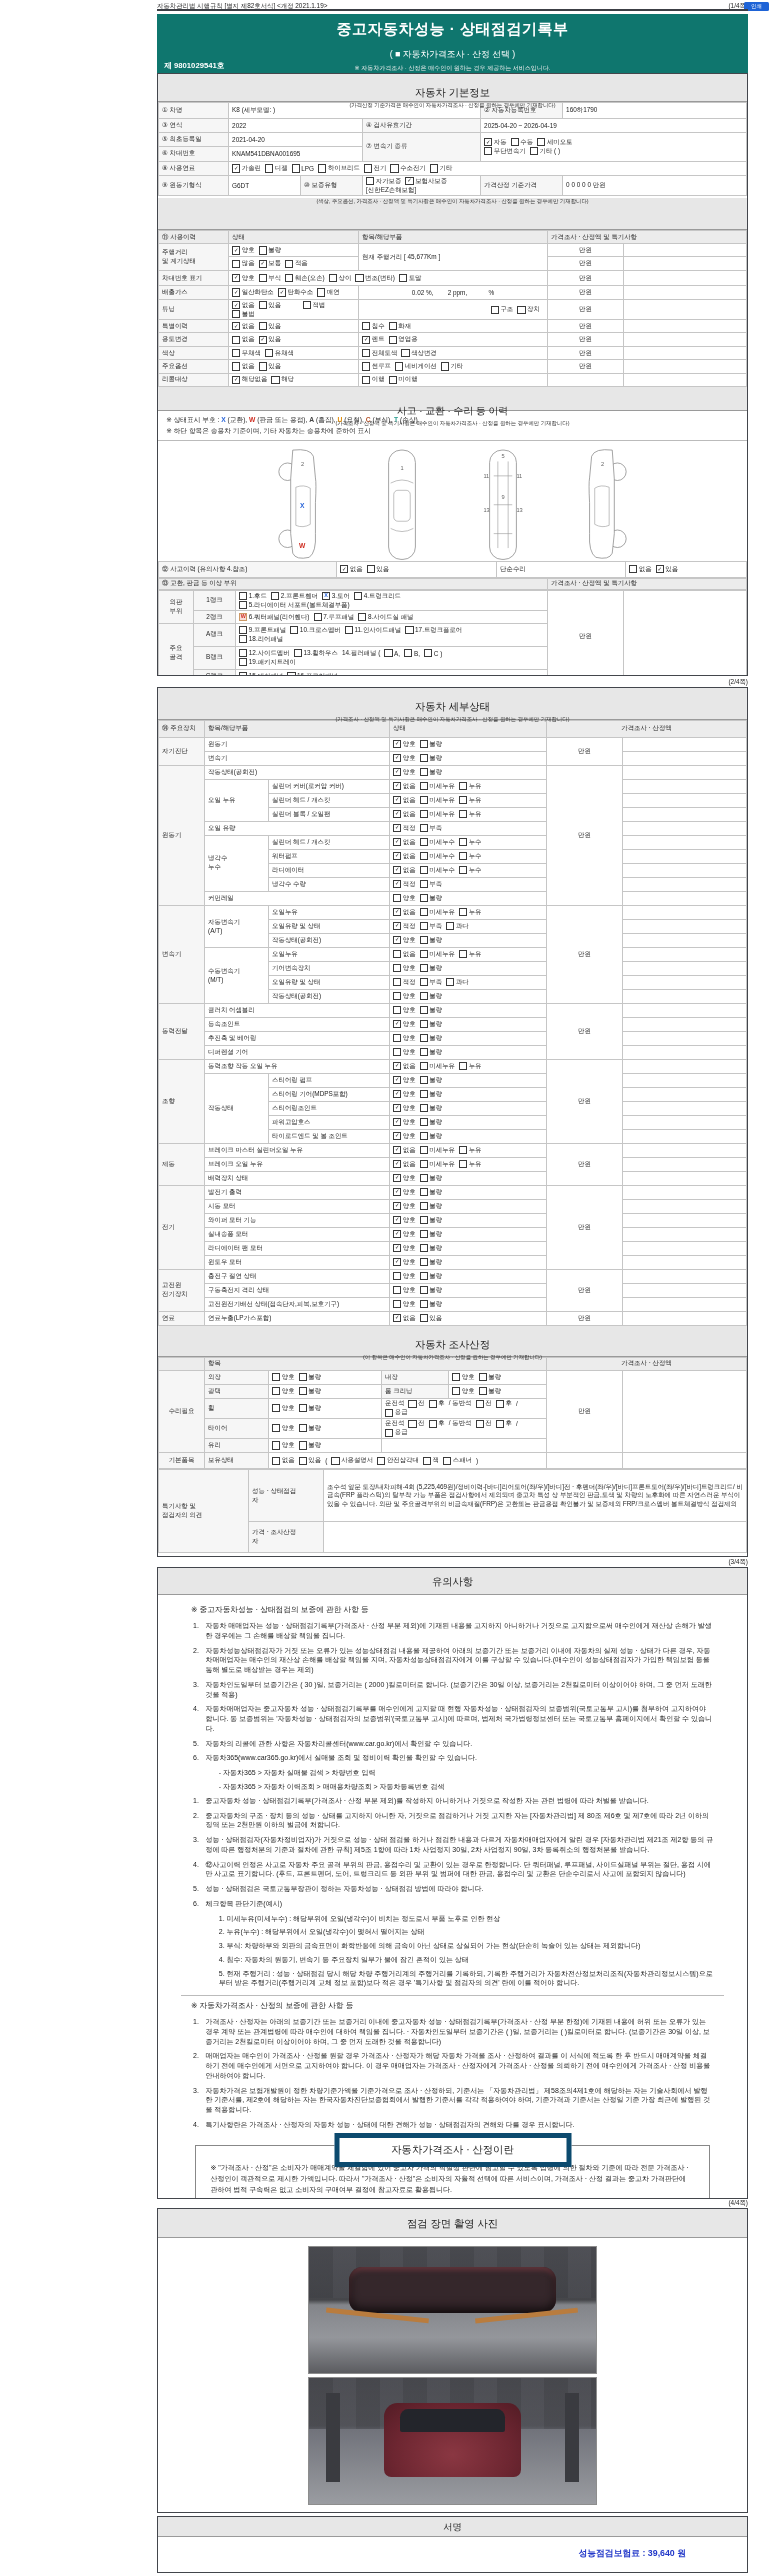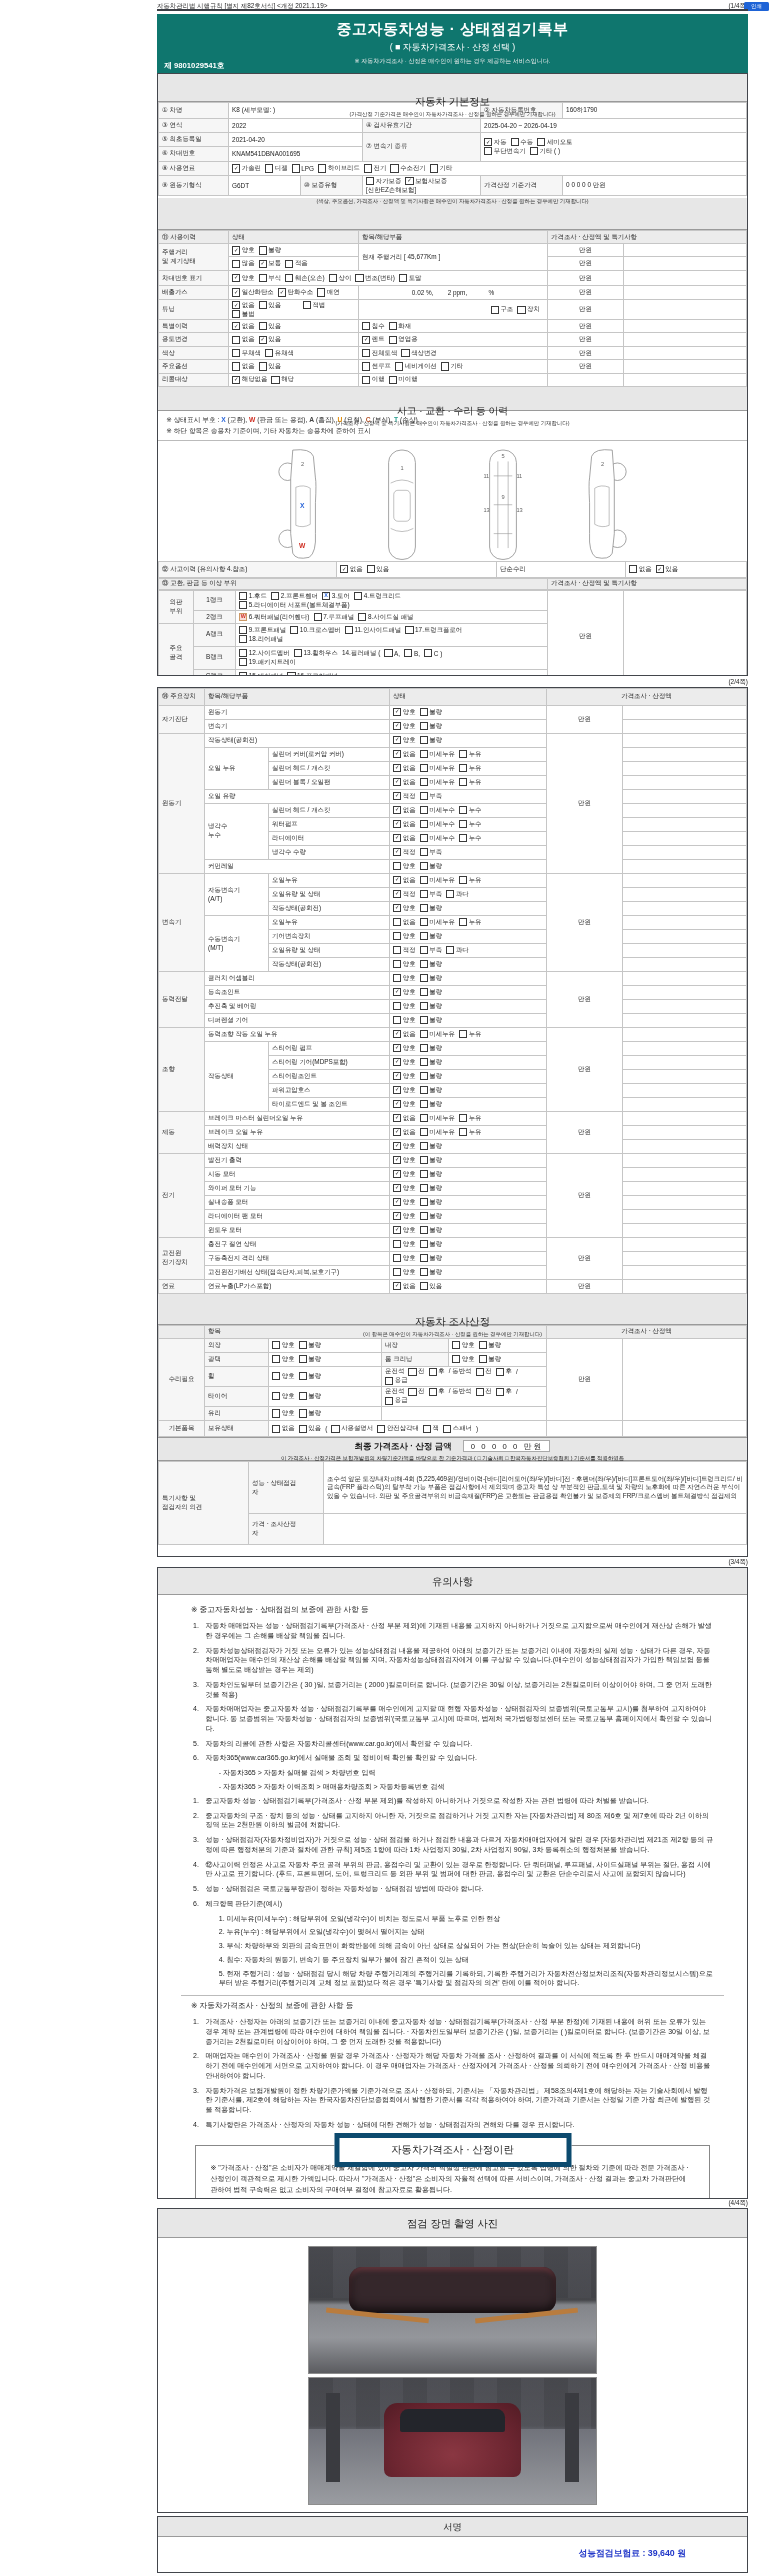--- a/index.html
+++ b/index.html
@@ -10,32 +10,32 @@
   .meta{top:2.1px;left:157px;width:591px;display:flex;justify-content:space-between;font-size:6.4px}
   .badge{top:2.1px;right:4.1px;width:25px;height:8.8px;background:#1e63d6;color:#fff;font-size:5.4px;
          display:flex;align-items:center;justify-content:center;border-radius:1.5px;cursor:pointer}
   .pagemark{right:25px;font-size:6.4px}
   
   .dark{top:9.3px;left:157px;width:591px;height:64px}
   .dark .bar{height:2.1px;background:#3c3f45}
   .dark .gap{height:2.6px;background:#fff}
   .dark .main{height:59px;background:#0f766e;position:relative;text-align:center;color:#fff}
   .dark h1{margin:0;padding-top:6.2px;font-size:15px;letter-spacing:0.5px;font-weight:bold}
-  .dark .sub{font-size:8.8px;margin-top:3px}
+  .dark .sub{font-size:8.8px;margin-top:10px}
   .dark .note{font-size:6px;margin-top:2.6px;color:#eee}
   .dark .docno{position:absolute;left:7.2px;bottom:2.1px;font-size:7.7px;font-weight:bold}
   
   .pagebox{left:157px;width:591px;border:1.5px solid #43464c;box-sizing:border-box;background:#fff;overflow:hidden}
   #box1{top:73px;height:603px}
   #box2{top:687px;height:870px}
   #box3{top:1567px;height:632px}
   #box4{top:2208px;height:305px}
   #box5{top:2516px;height:57px}
   .band{background:#e7e7e7;border-bottom:0.5px solid #9a9a9a;text-align:center;box-sizing:border-box}
-  .band .t{font-size:10.3px;padding-top:21px}
+  .band .t{font-size:10.3px;padding-top:12px}
   .band .s{font-size:5.4px;margin-top:2.1px;color:#333}
   
   table.grid{border-collapse:collapse;width:100%;table-layout:fixed}
   .grid td{border:0.5px solid #c6c6c6;font-size:6.4px;padding:0.5px 3.1px;vertical-align:middle;overflow:hidden}
   .grid .lbl{background:#f6f6f6}
   .grid .hd{background:#ececec}
   .c{text-align:center}
   .r{text-align:right}
   .pre{white-space:pre}
   .prewrap{white-space:pre-line}
@@ -628,20 +628,24 @@
                 </span></span></div>
           </td>
         </tr>
       </tbody>
   </table>
 </div>
 
 <div class="abs pagemark" style="top:678px">(2/4쪽)</div>
 
 <div class="abs pagebox" id="box2">
+  <div class="band" style="height:32px">
+    <div class="t">자동차 세부상태</div>
+    <div class="s">(가격조사 · 산정액 및 특기사항은 매수인이 자동차가격조사 · 산정을 원하는 경우에만 기재합니다)</div>
+  </div>
   <table class="grid" id="t-detail">
     <colgroup>
         <col style="width:46px">
         <col style="width:64px">
         <col style="width:121px">
         <col style="width:157px">
         <col style="width:76px">
         <col>
       </colgroup>
     <tbody>
@@ -1341,27 +1345,20 @@
                 <span>스패너</span>
               </span><span class="cb">
                 <span>)</span>
               </span></span></td>
           <td></td>
           <td></td>
         </tr>
       </tbody>
   </table>
 
-  <div class="finalband" style="height:24px">
-    <div class="row1">
-      <span>최종 가격조사 · 산정 금액</span>
-      <span class="digits">0 0 0 0 0 만원</span>
-    </div>
-    <div class="row2">이 가격조사 · 산정가격은 보험개발원의 차량기준가액을 바탕으로 한 기준가격과 ( □ 기술사회 □ 한국자동차진단보증협회 ) 기준서를 적용하였음</div>
-  </div>
 
   <table class="grid">
     <colgroup>
         <col style="width:90px">
         <col style="width:75px">
         <col>
       </colgroup>
     <tbody>
       <tr style="height:52px">
         <td class="lbl prewrap" rowspan="2">특기사항 및

